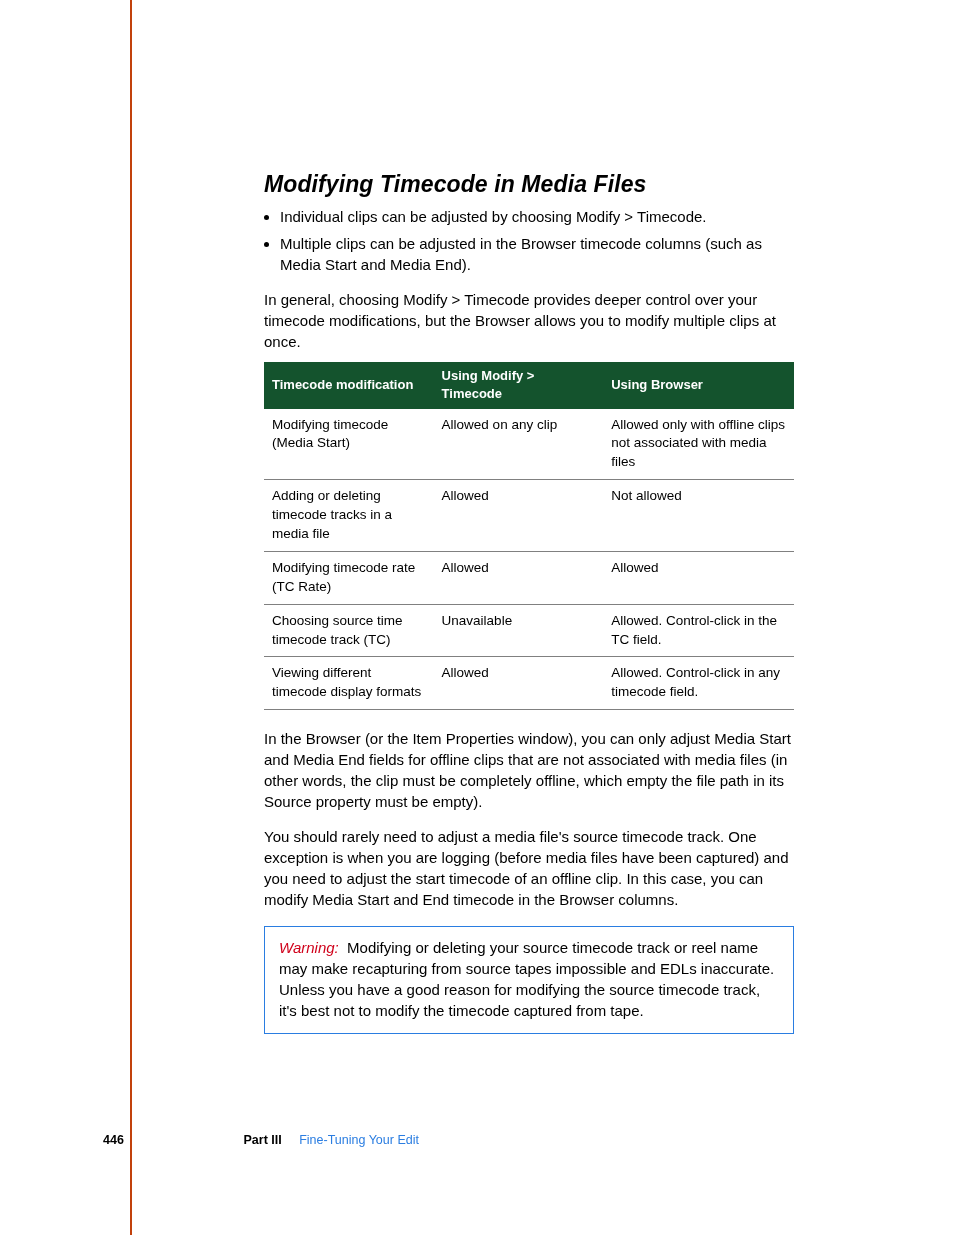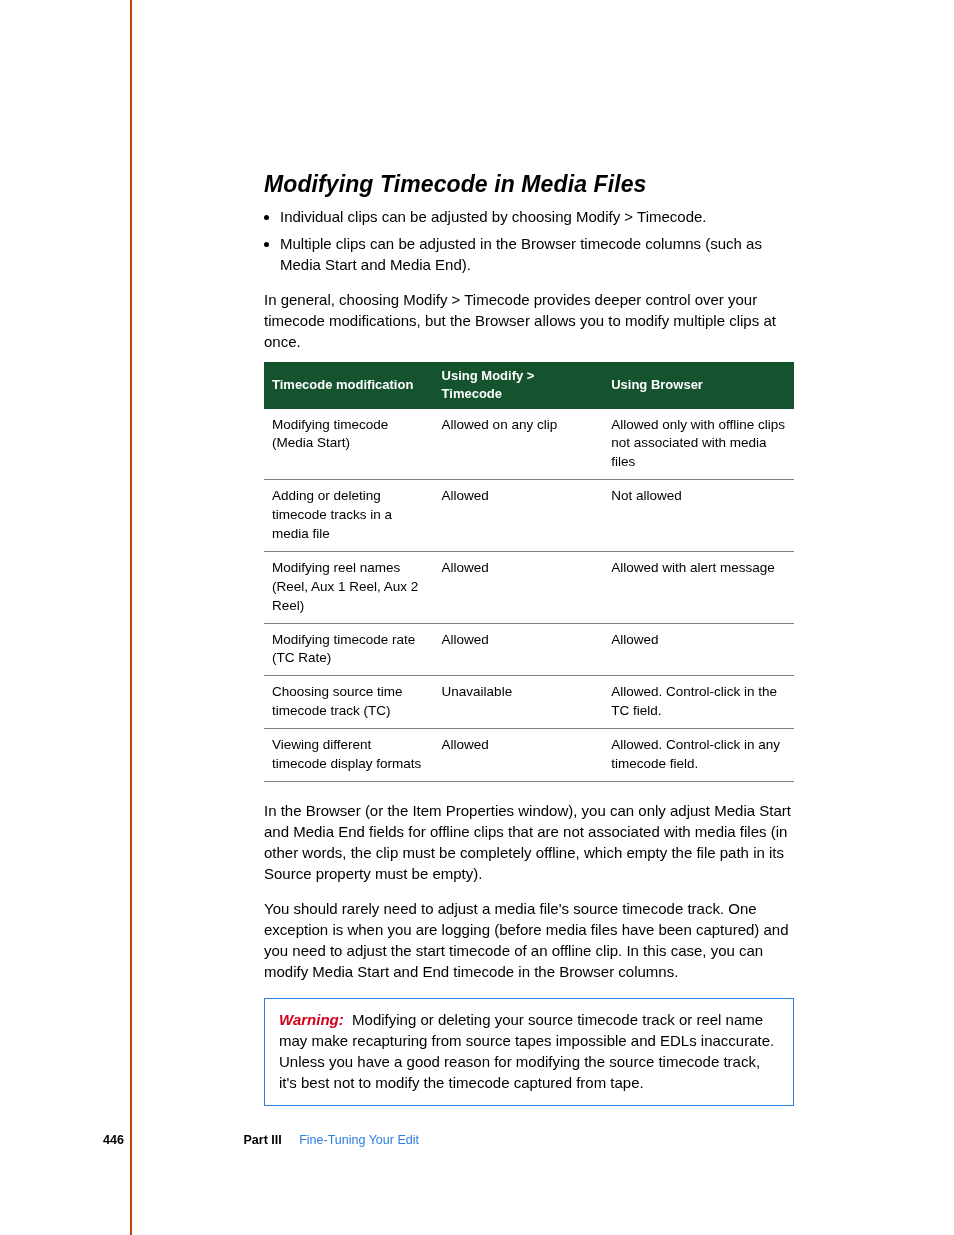--- a/index.html
+++ b/index.html
@@ -66,21 +66,21 @@
   table.compare col.c2 { width: 32%; }
   table.compare col.c3 { width: 36%; }
   .warning-box {
     border: 1px solid #2a7de1;
     padding: 10px 14px 12px 14px;
     margin-top: 16px;
   }
   .warning-label {
     color: #d0021b;
     font-style: italic;
-    font-weight: 700;
+    font-weight: 400;
   }
   .footer {
     position: absolute;
     left: 8px;
     bottom: 86px;
     font-size: 12.5px;
   }
   .footer .pn {
     display: inline-block;
     width: 130px;
@@ -132,25 +132,20 @@
           <td>Modifying timecode (Media Start)</td>
           <td>Allowed on any clip</td>
           <td>Allowed only with offline clips not associated with media files</td>
         </tr>
         <tr>
           <td>Adding or deleting timecode tracks in a media file</td>
           <td>Allowed</td>
           <td>Not allowed</td>
         </tr>
         <tr>
-          <td>Modifying reel names (Reel, Aux 1 Reel, Aux 2 Reel)</td>
-          <td>Allowed</td>
-          <td>Allowed with alert message</td>
-        </tr>
-        <tr>
           <td>Modifying timecode rate (TC Rate)</td>
           <td>Allowed</td>
           <td>Allowed</td>
         </tr>
         <tr>
           <td>Choosing source time timecode track (TC)</td>
           <td>Unavailable</td>
           <td>Allowed. Control-click in the TC field.</td>
         </tr>
         <tr>

